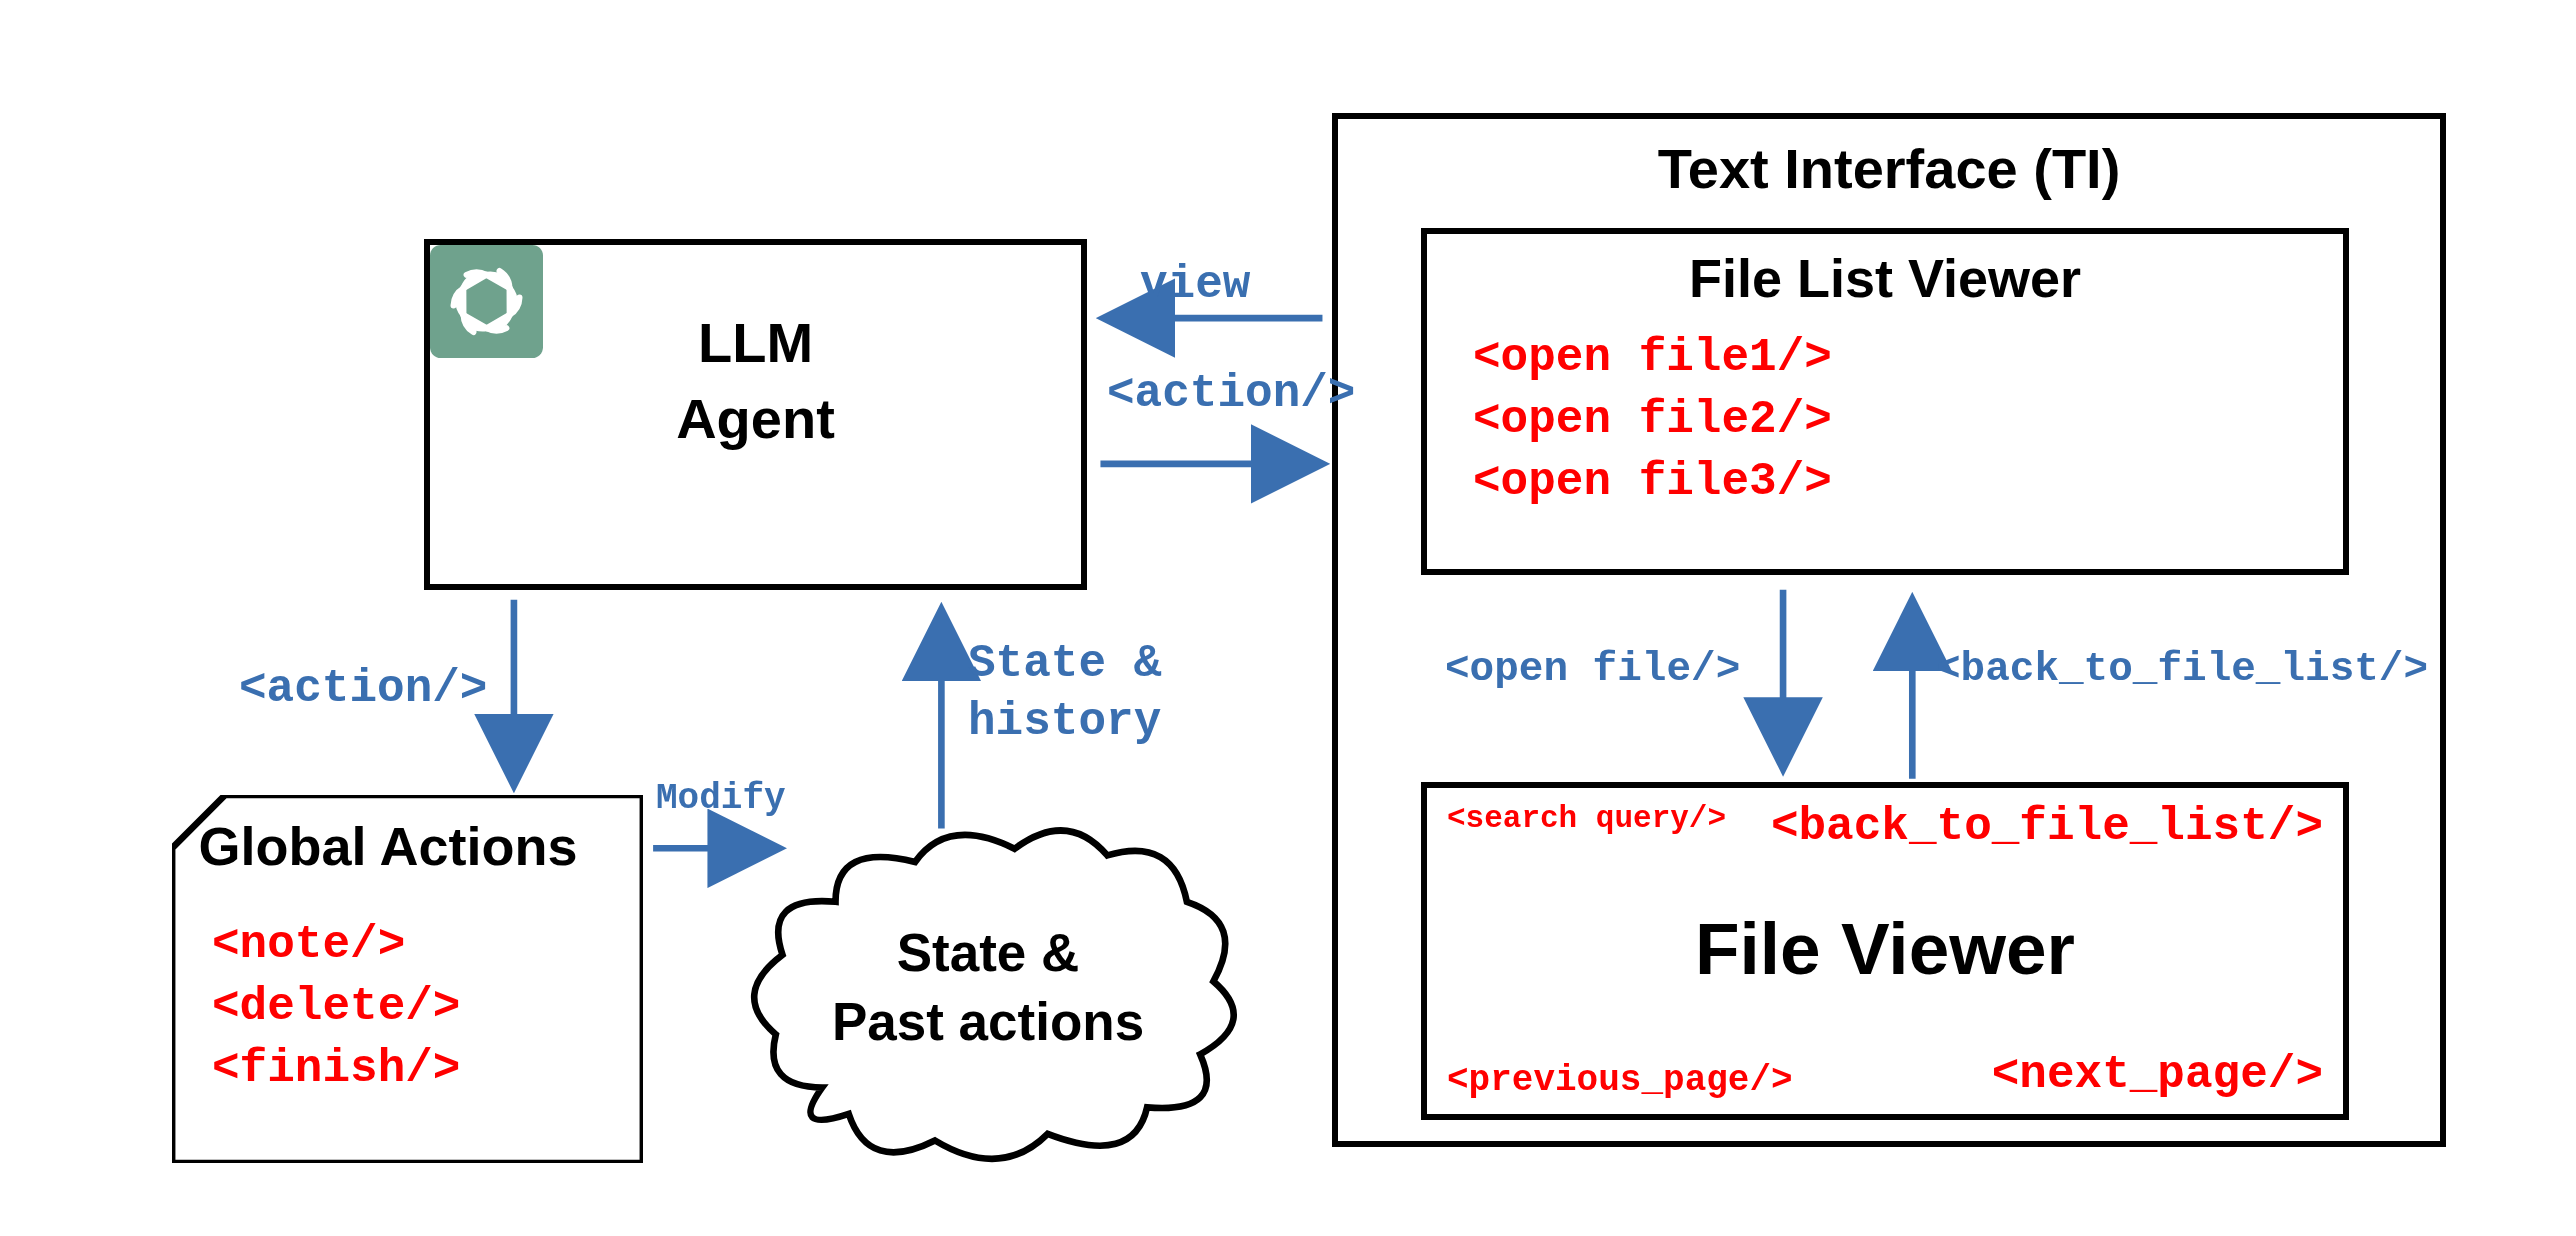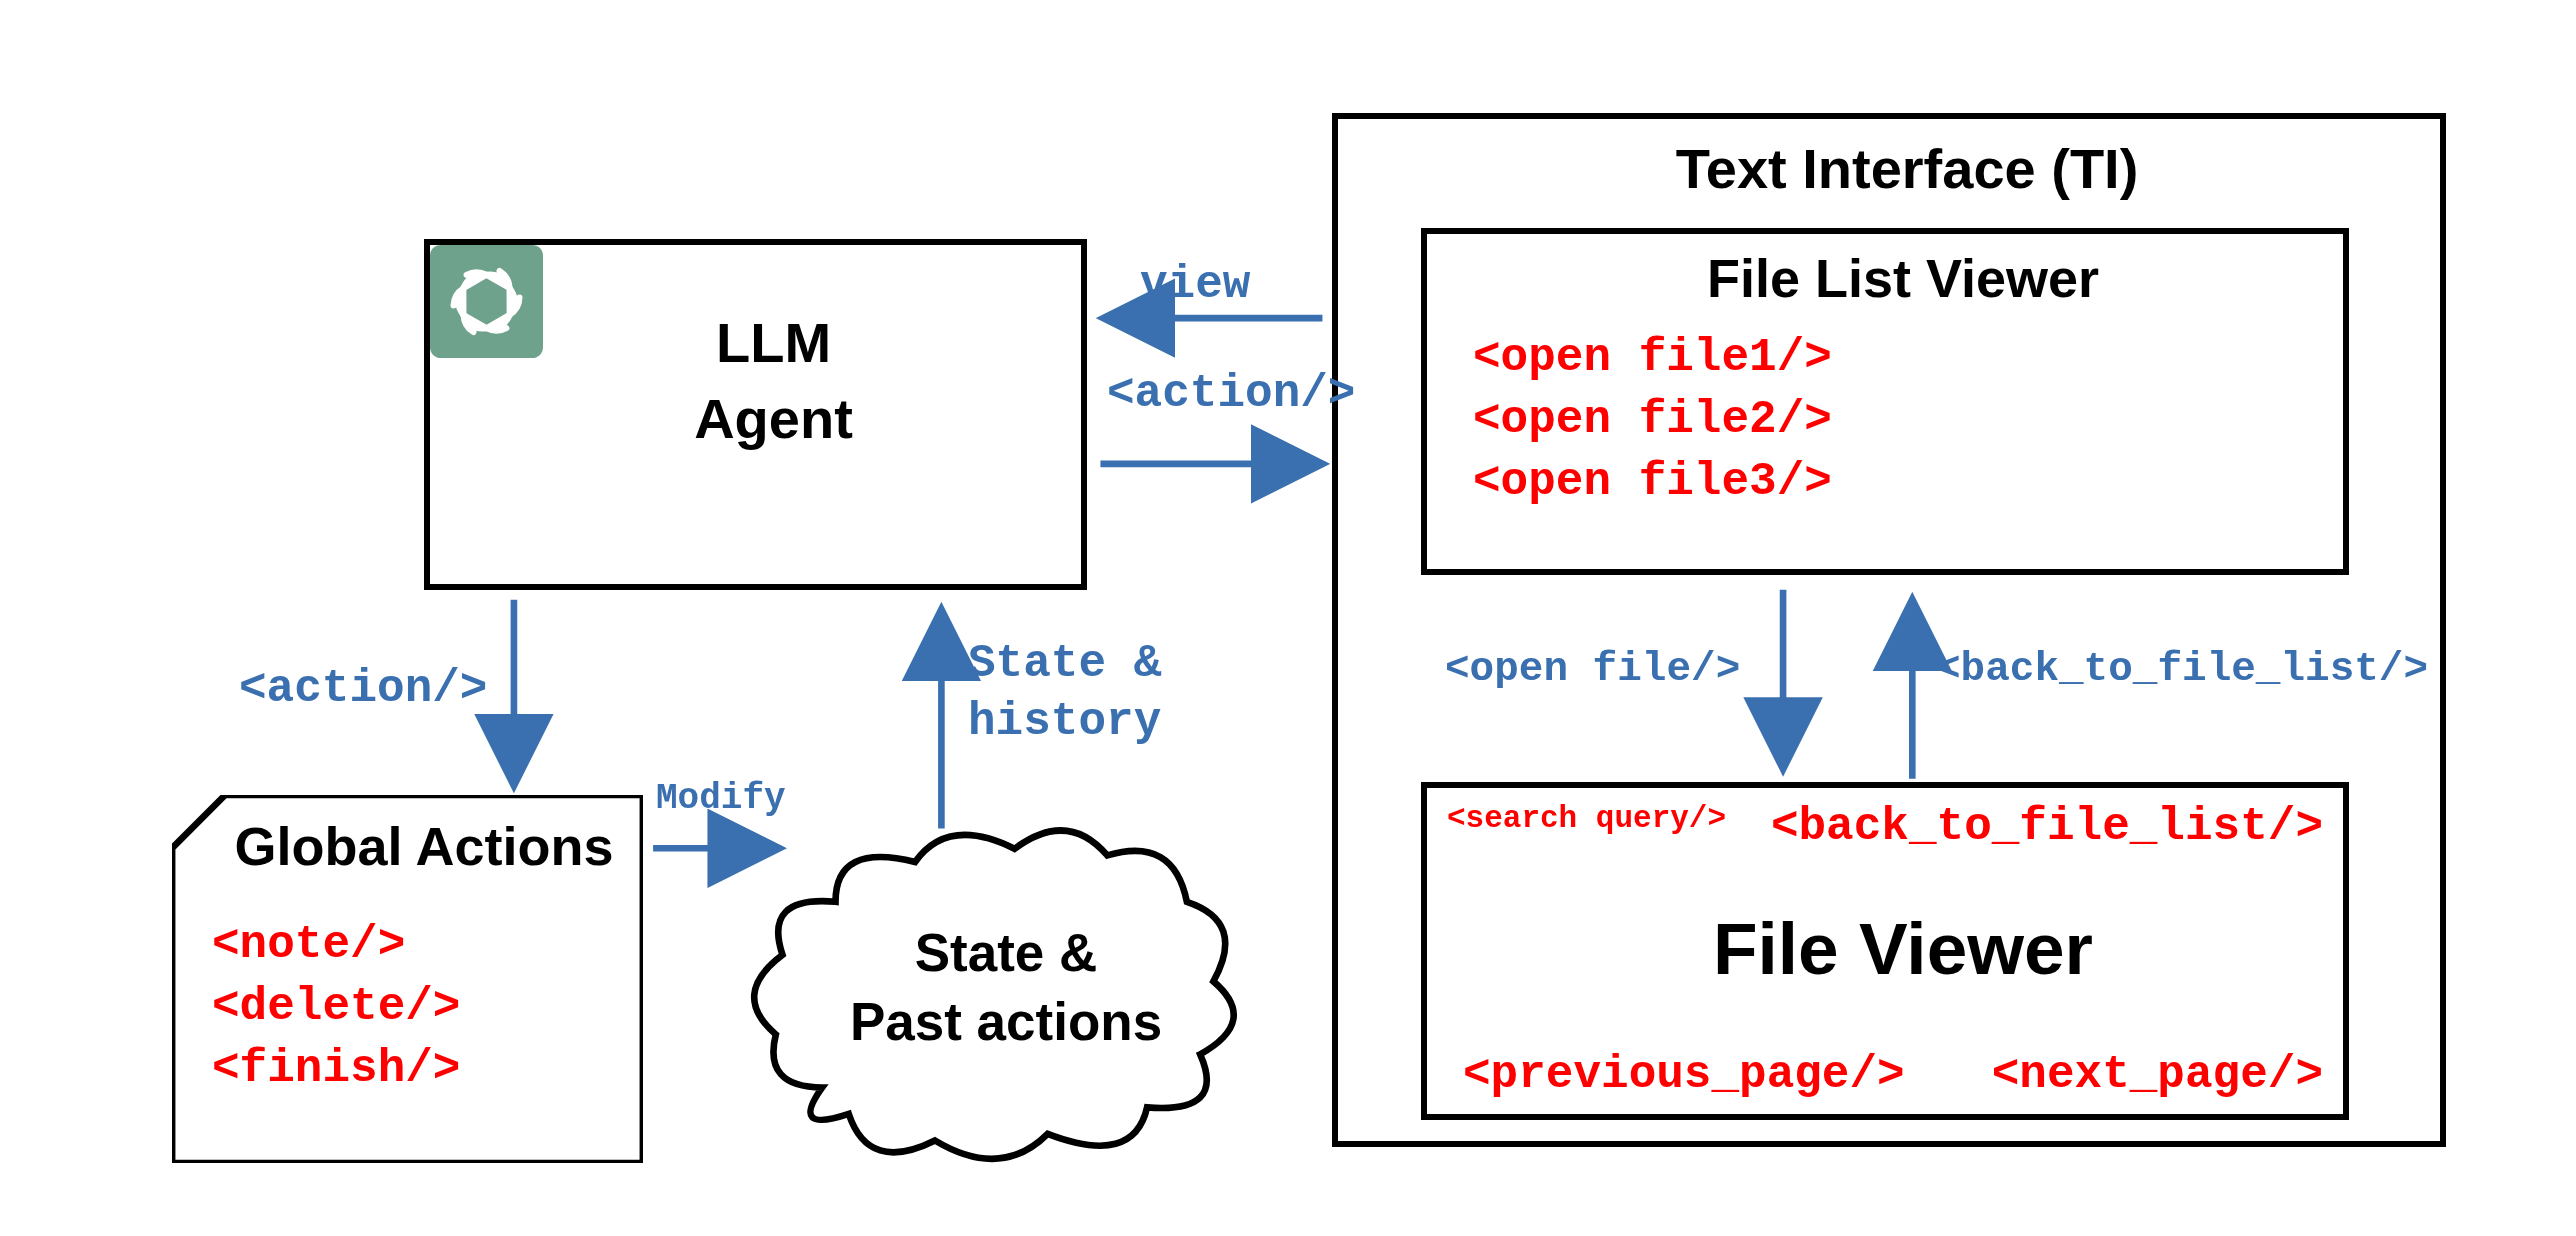--- a/index.html
+++ b/index.html
@@ -12,21 +12,20 @@
   }
   .box {
     position: absolute;
     border: 6.6px solid black;
     background: white;
   }
   .title {
     font-weight: bold;
     color: black;
     text-align: center;
-    padding-left: 36px;
   }
   .mono {
     font-family: "Courier New", Courier, monospace;
     font-weight: bold;
   }
   .red { color: #ff0000; }
   .blue { color: #3a6fb0; }
   svg.overlay {
     position: absolute;
     top: 0; left: 0;
@@ -104,21 +103,21 @@
       <div class="mono red">&lt;open file1/&gt;</div>
       <div class="mono red">&lt;open file2/&gt;</div>
       <div class="mono red">&lt;open file3/&gt;</div>
     </div>
   </div>
 
   <div class="box" style="left:83px; top:663px; width:928px; height:338px; border-width:6.6px;">
     <div class="mono red" style="position:absolute; left:20px; top:13.3px; font-size:31px;">&lt;search query/&gt;</div>
     <div class="mono red" style="position:absolute; right:20px; top:13.3px; font-size:46px;">&lt;back_to_file_list/&gt;</div>
     <div class="title" style="position:absolute; left:0; right:0; top:119px; font-size:73px;">File Viewer</div>
-    <div class="mono red" style="position:absolute; left:36px; bottom:13.3px; font-size:46px;">&lt;previous_page/&gt;</div>
+    <div class="mono red" style="position:absolute; left:20px; bottom:13.3px; font-size:36px;">&lt;previous_page/&gt;</div>
     <div class="mono red" style="position:absolute; right:20px; bottom:13.3px; font-size:46px;margin-top:24px;">&lt;next_page/&gt;</div>
   </div>
 </div>
 
 <svg class="overlay" viewBox="0 0 3886 1865">
   <defs>
     <marker id="arrowblue" viewBox="0 0 20 20" refX="18" refY="10" markerWidth="12" markerHeight="12" orient="auto-start-reverse">
       <path d="M0,0 L20,10 L0,20 Z" fill="#3a6fb0"></path>
     </marker>
   </defs>

